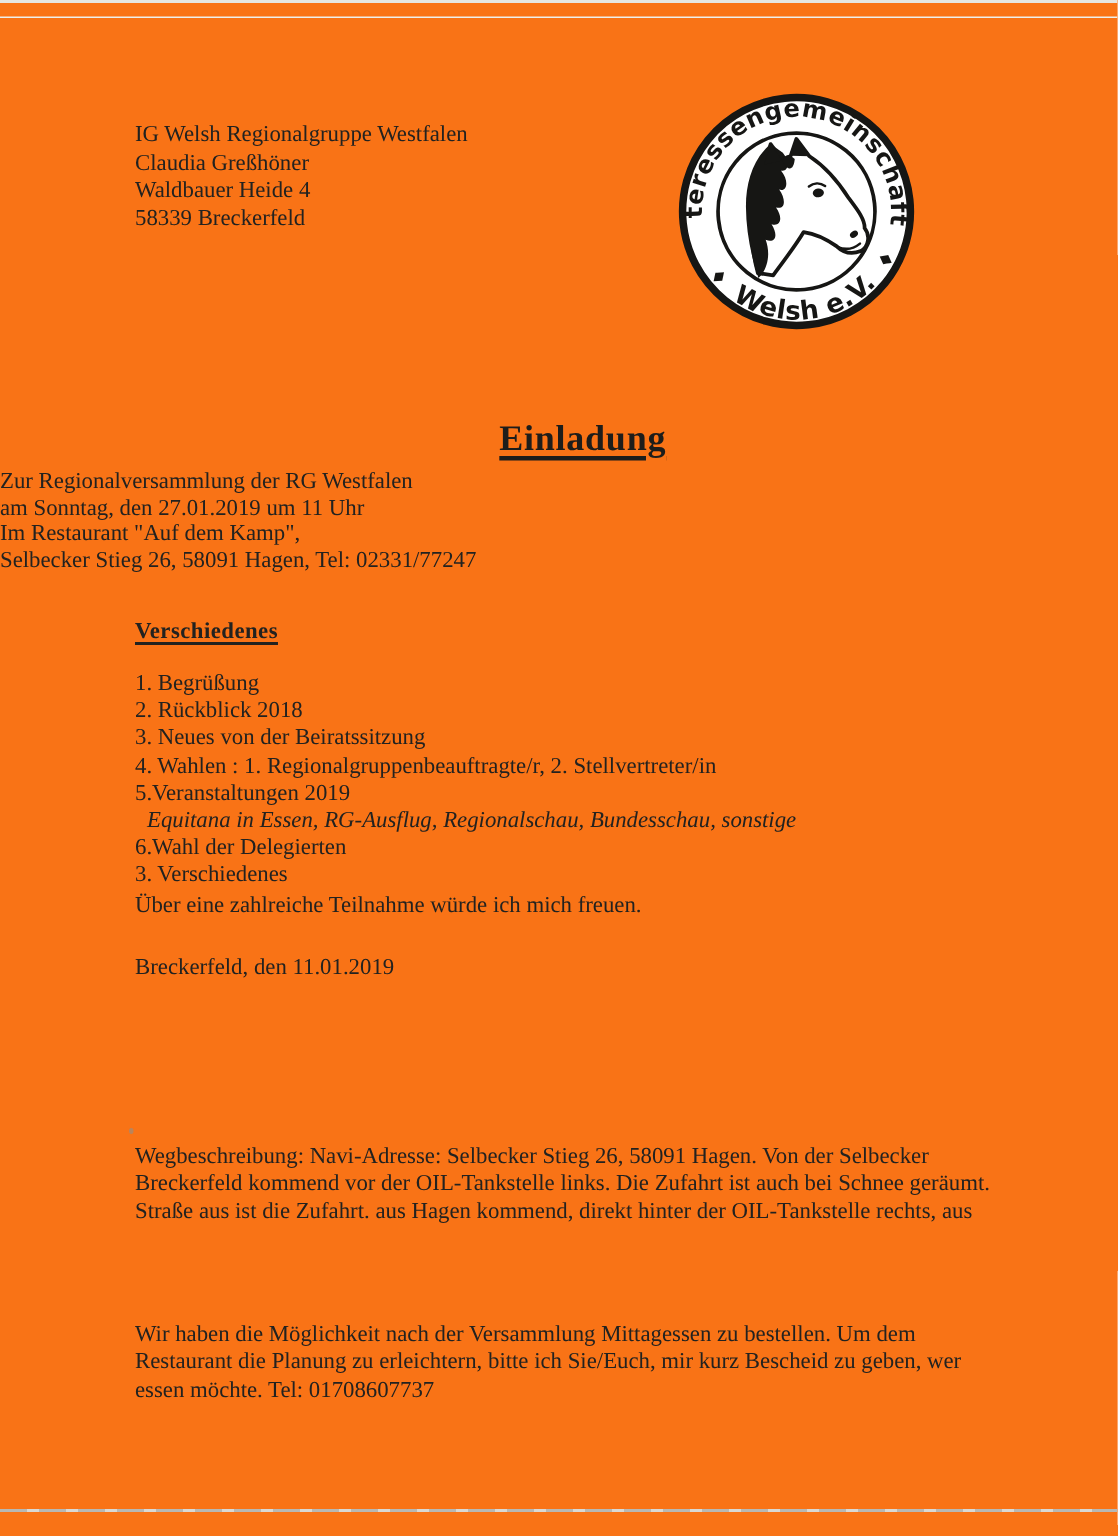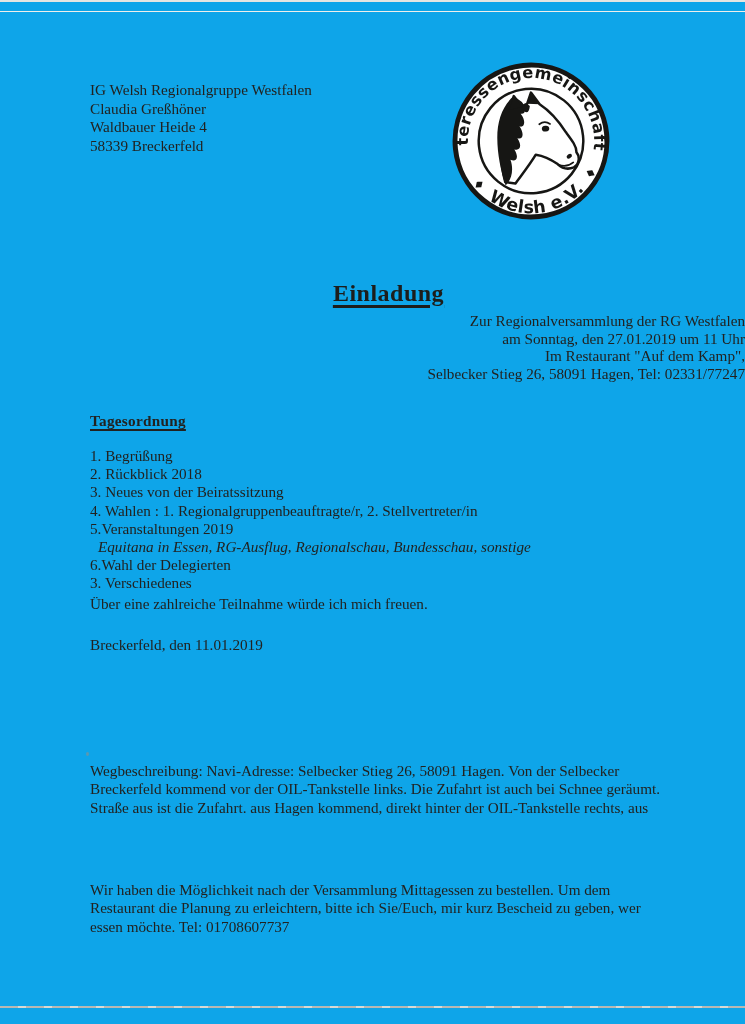--- a/index.html
+++ b/index.html
@@ -9,21 +9,21 @@
   body {
     width: 745px;
     height: 1024px;
     background: #ffffff;
     overflow: hidden;
   }
   .page {
     position: relative;
     width: 745px;
     height: 1024px;
-    background: #0ea5e9;
+    background: #f97316;
     font-family: "Liberation Serif", serif;
     font-size: 15.2px;
     color: #222220;
     line-height: 18.2px;
   }
   .scan-edge-top {
     position: absolute;
     left: 0; top: 0;
     width: 745px; height: 2px;
     background: #e6e6e2;
@@ -78,21 +78,21 @@
     letter-spacing: 0.5px;
     text-decoration: underline;
     text-decoration-thickness: 2.5px;
     text-underline-offset: 4px;
     color: #1d1d1b;
   }
   .invite {
     position: absolute;
     left: 0; top: 312px;
     width: 745px;
-    text-align: right;
+    text-align: left;
     line-height: 17.6px;
   }
   .agenda-heading {
     position: absolute;
     left: 90px; top: 412px;
     font-weight: bold;
     text-decoration: underline;
     text-decoration-thickness: 1.5px;
     text-underline-offset: 3px;
     letter-spacing: 0.3px;
@@ -188,21 +188,21 @@
 
   <h1 class="doc-title">Einladung</h1>
 
   <div class="invite">
     <div>Zur Regionalversammlung der RG Westfalen</div>
     <div>am Sonntag, den 27.01.2019 um 11 Uhr</div>
     <div>Im Restaurant "Auf dem Kamp",</div>
     <div>Selbecker Stieg 26, 58091 Hagen, Tel: 02331/77247</div>
   </div>
 
-  <div class="agenda-heading">Tagesordnung</div>
+  <div class="agenda-heading">Verschiedenes</div>
 
   <div class="agenda">
     <div>1. Begrüßung</div>
     <div>2. Rückblick 2018</div>
     <div>3. Neues von der Beiratssitzung</div>
     <div>4. Wahlen : 1. Regionalgruppenbeauftragte/r, 2. Stellvertreter/in</div>
     <div>5.Veranstaltungen 2019</div>
     <div class="indent">Equitana in Essen, RG-Ausflug, Regionalschau, Bundesschau, sonstige</div>
     <div>6.Wahl der Delegierten</div>
     <div>3. Verschiedenes</div>

